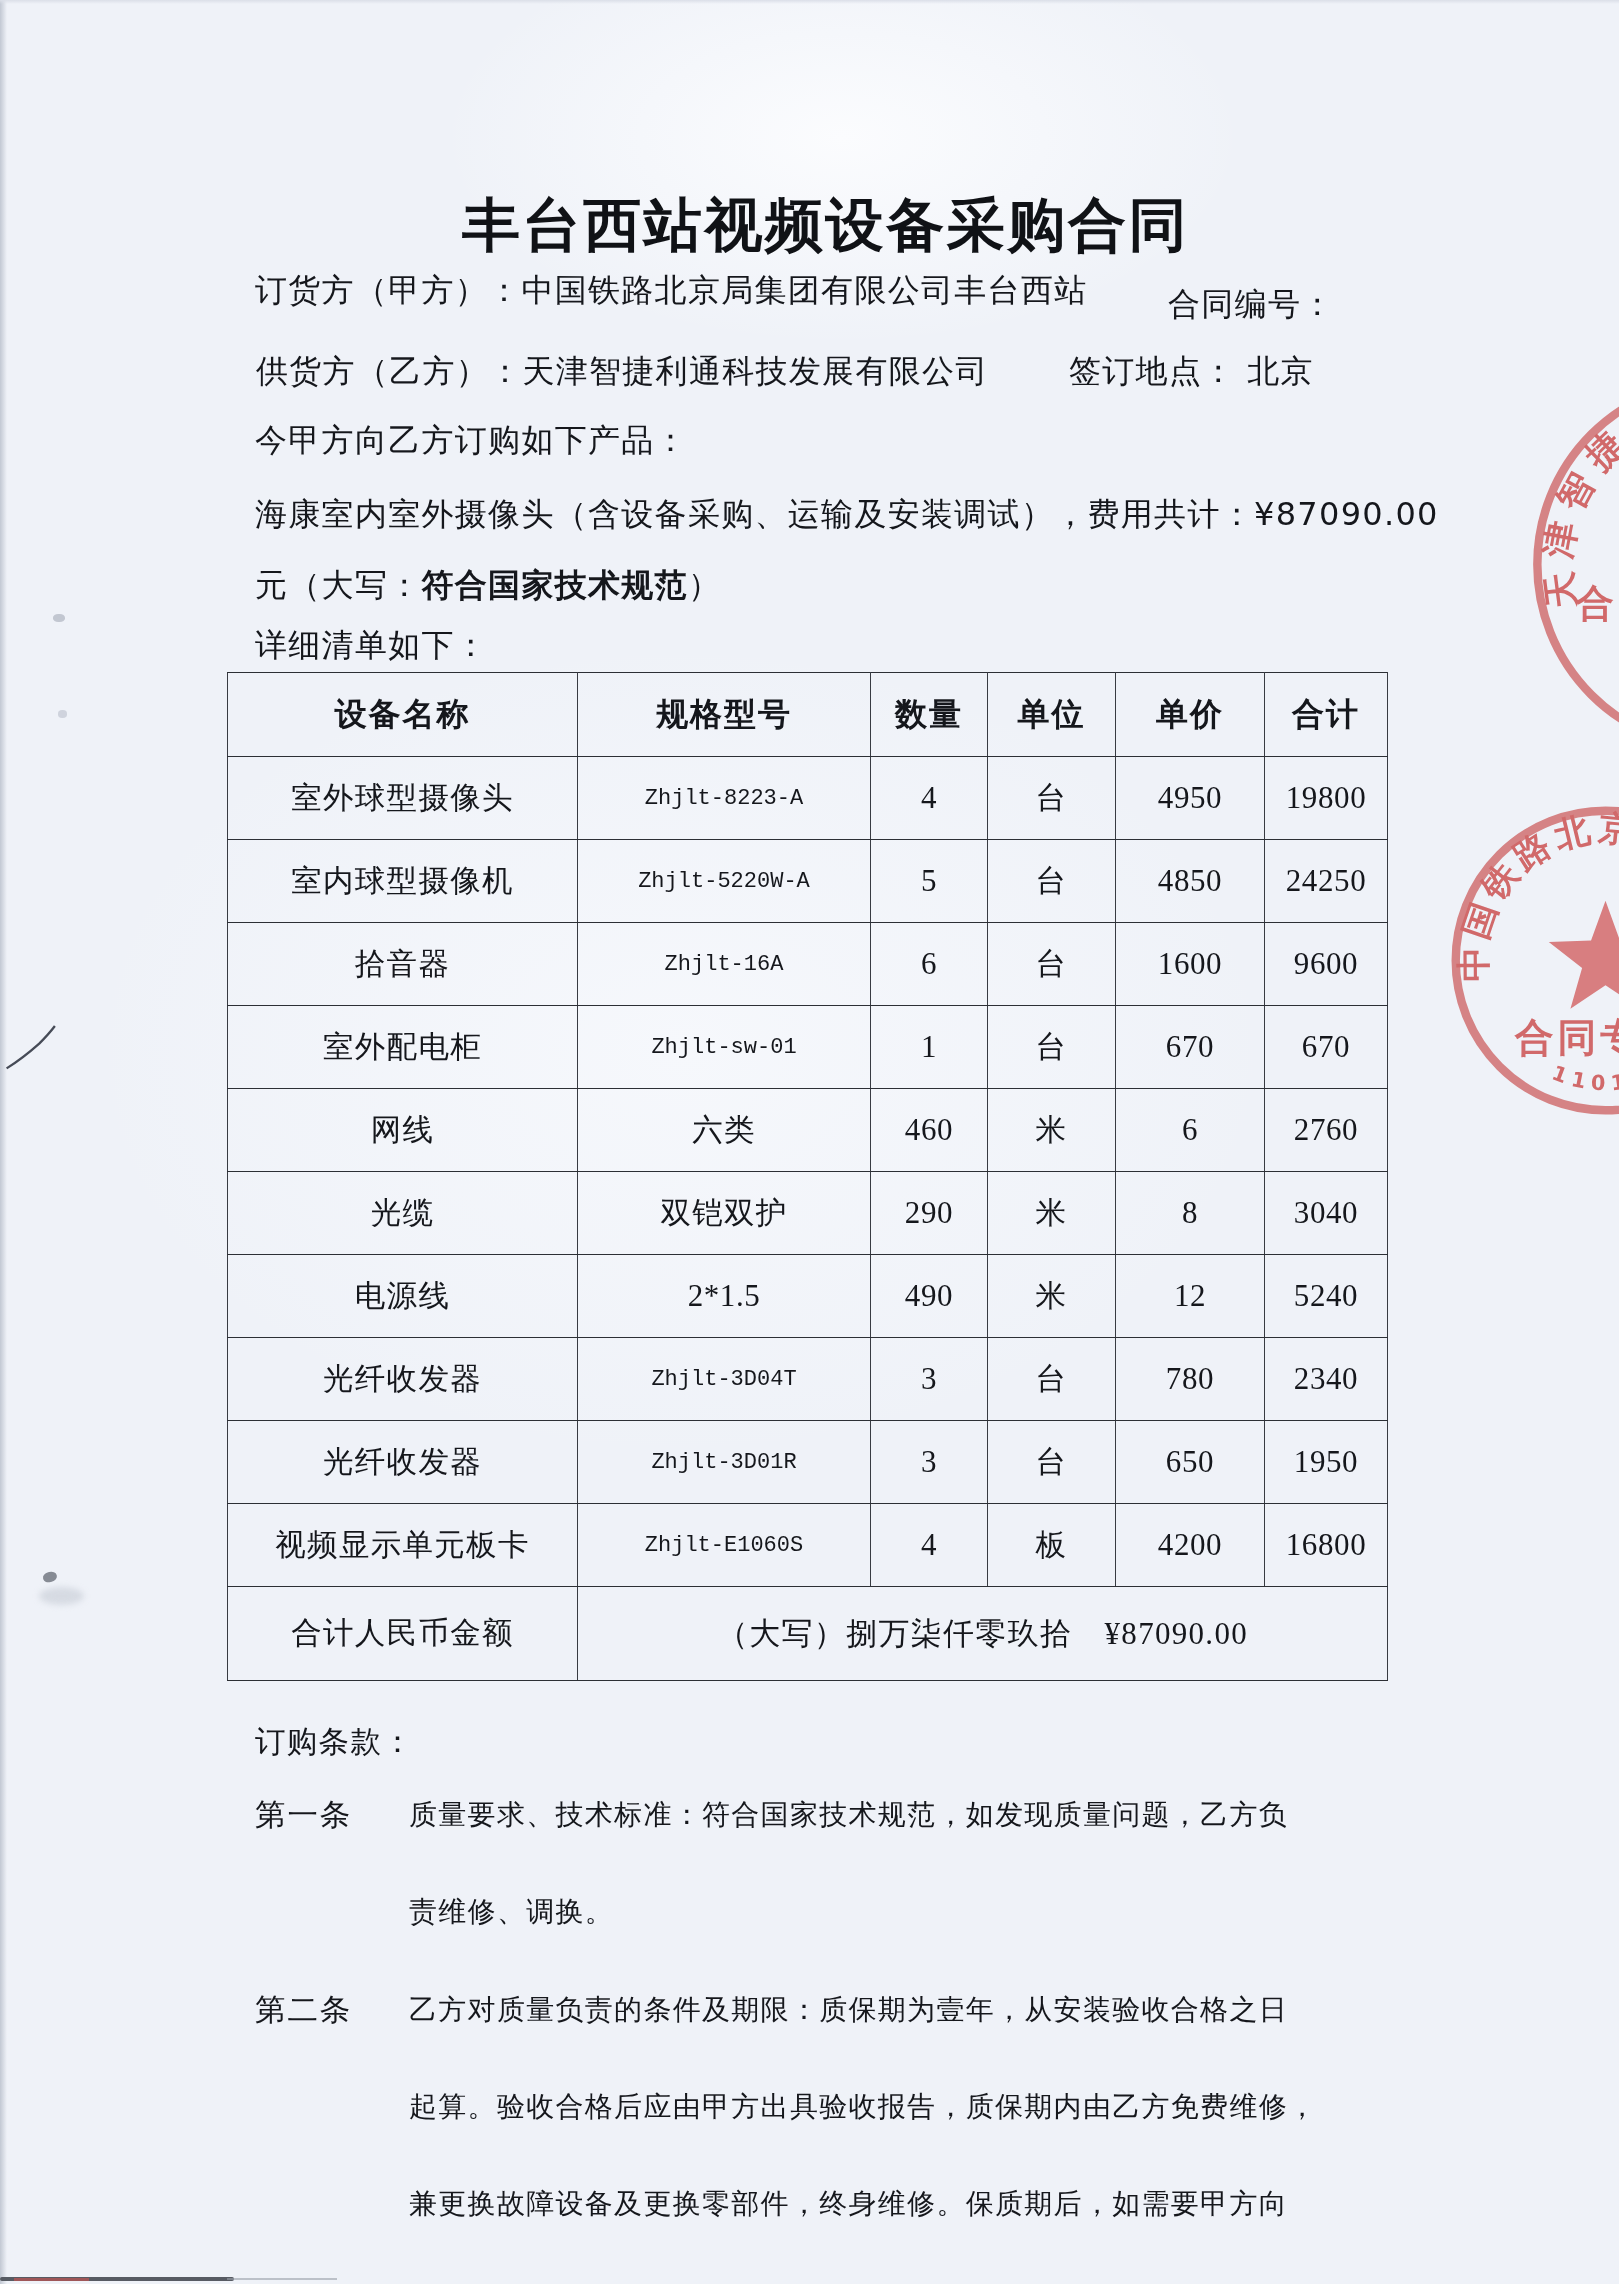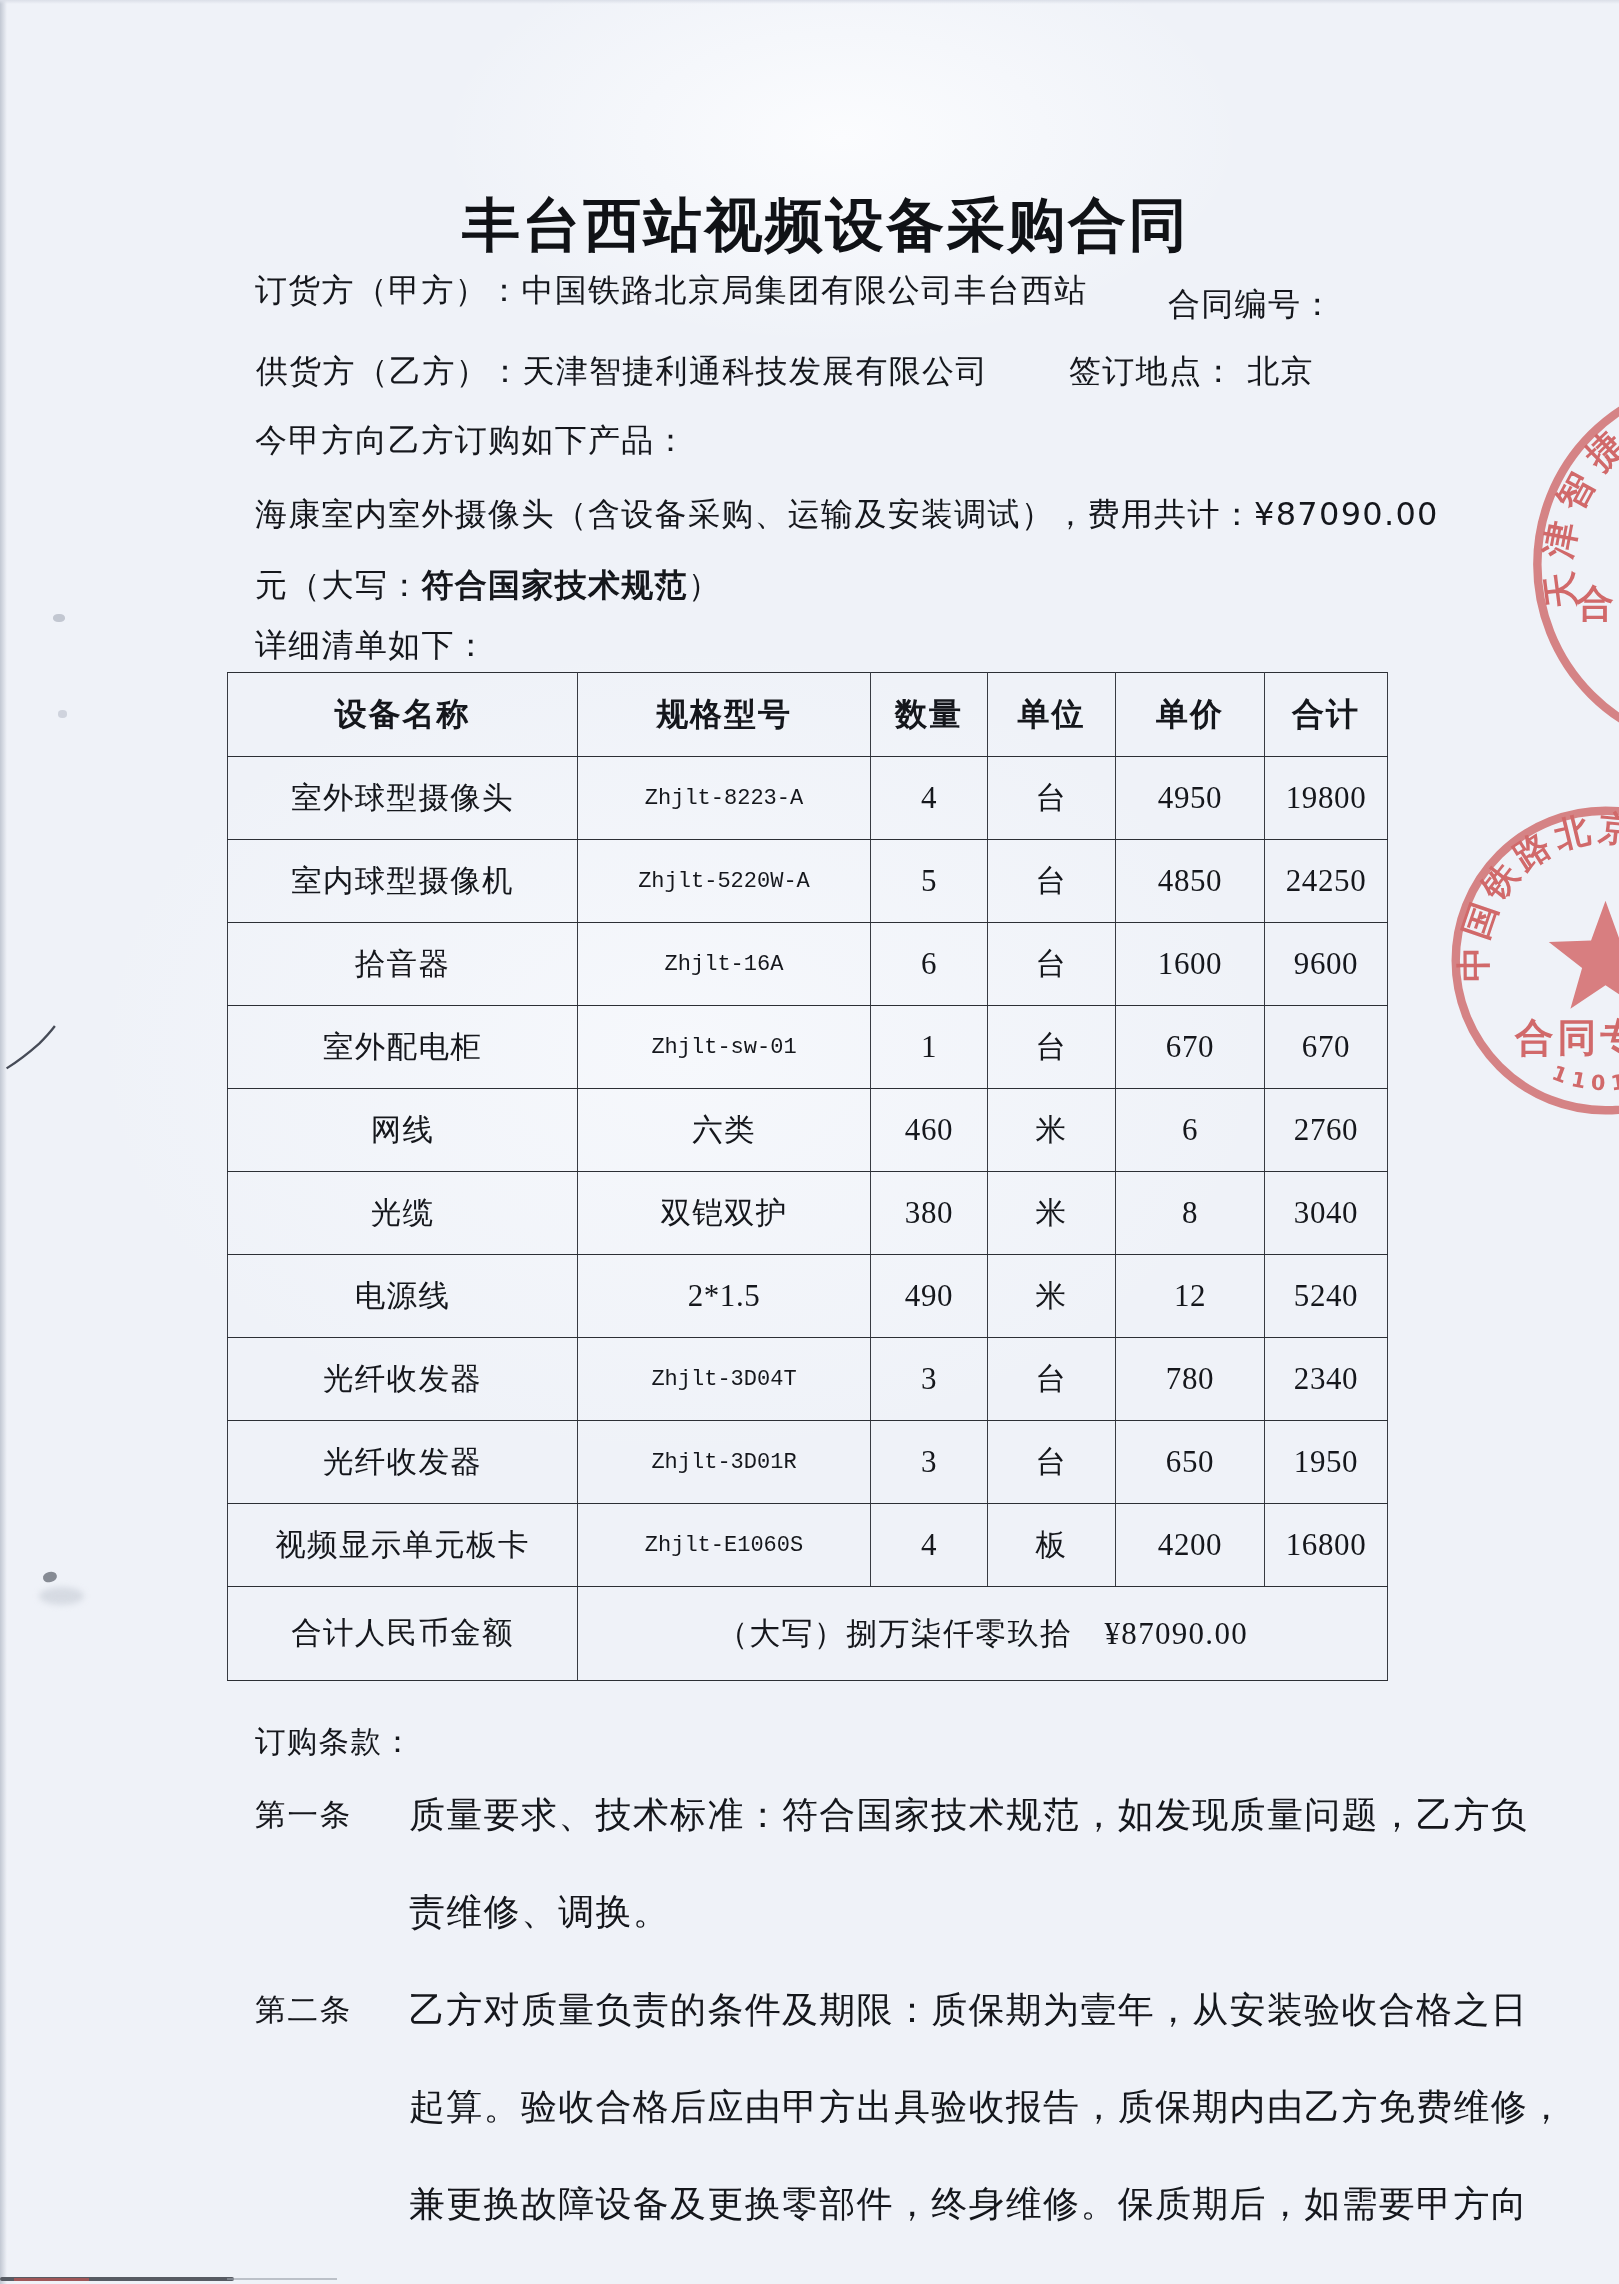--- a/index.html
+++ b/index.html
@@ -55,21 +55,21 @@
 
   
   .terms-head{position:absolute;left:255px;top:1713px;height:58px;line-height:58px;
     font-size:30.5px;letter-spacing:1.3px;}
   .term{position:absolute;left:255px;width:1142px;}
   .term.t1{top:1766px;}
   .term.t2{top:1961px;}
   .term .lbl{position:absolute;left:0;top:0;height:97px;line-height:97px;
     font-size:30.5px;letter-spacing:1.9px;}
   .term .body{margin-left:154px;}
-  .term .tline{height:97px;line-height:97px;font-size:36px;letter-spacing:1.3px;white-space:nowrap;}
+  .term .tline{height:97px;line-height:97px;font-size:28px;letter-spacing:1.3px;white-space:nowrap;font-family:Liberation Serif, serif;}
 
   
   .stamp{position:absolute;opacity:.85;}
   .stampA{left:1514px;top:357px;}
   .stampB{left:1411px;top:766px;}
   .seal-ring{fill:none;stroke:#c94f4f;stroke-width:13px;opacity:.8;}
   .seal-txt{fill:#cc5252;font-family:"DejaVu Sans", sans-serif;font-weight:700;}
   .seal-star{fill:#cf5252;opacity:.85;}
 </style>
 </head>
@@ -159,21 +159,21 @@
             <td>网线</td>
             <td>六类</td>
             <td class="num">460</td>
             <td>米</td>
             <td class="num">6</td>
             <td class="num">2760</td>
           </tr>
       <tr>
             <td>光缆</td>
             <td>双铠双护</td>
-            <td class="num">380</td>
+            <td class="num">290</td>
             <td>米</td>
             <td class="num">8</td>
             <td class="num">3040</td>
           </tr>
       <tr>
             <td>电源线</td>
             <td class="num">2*1.5</td>
             <td class="num">490</td>
             <td>米</td>
             <td class="num">12</td>

